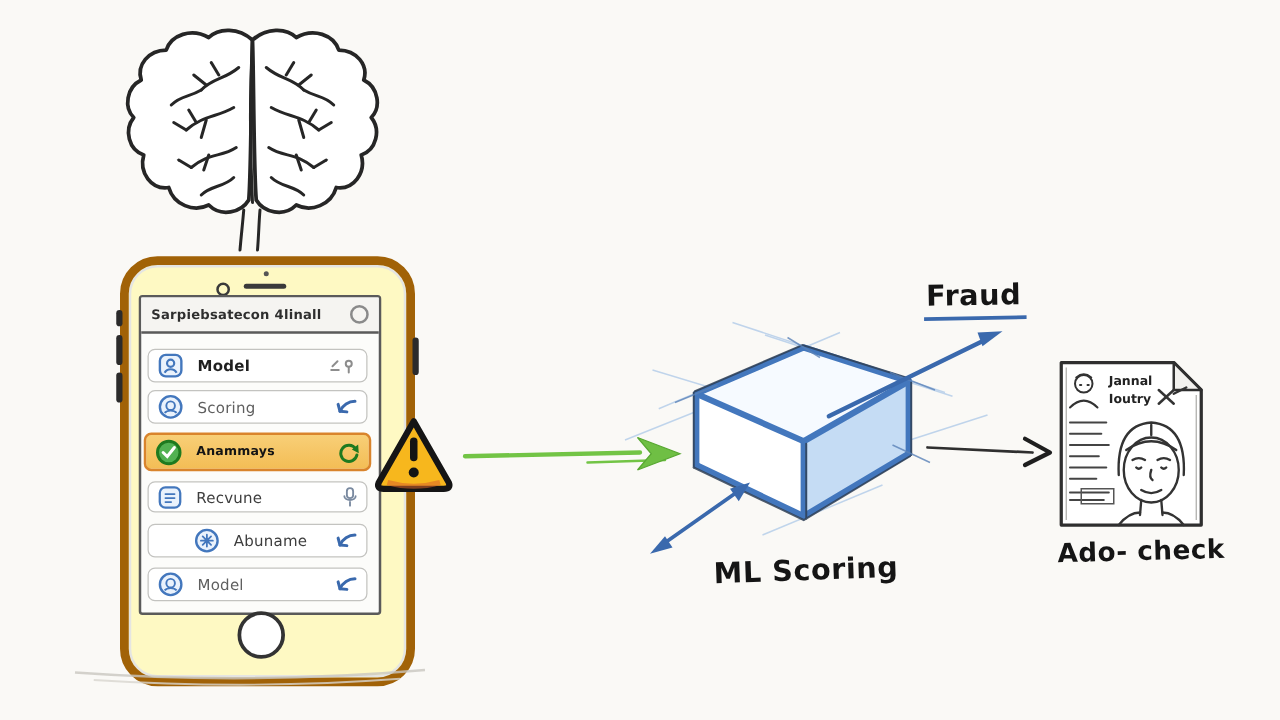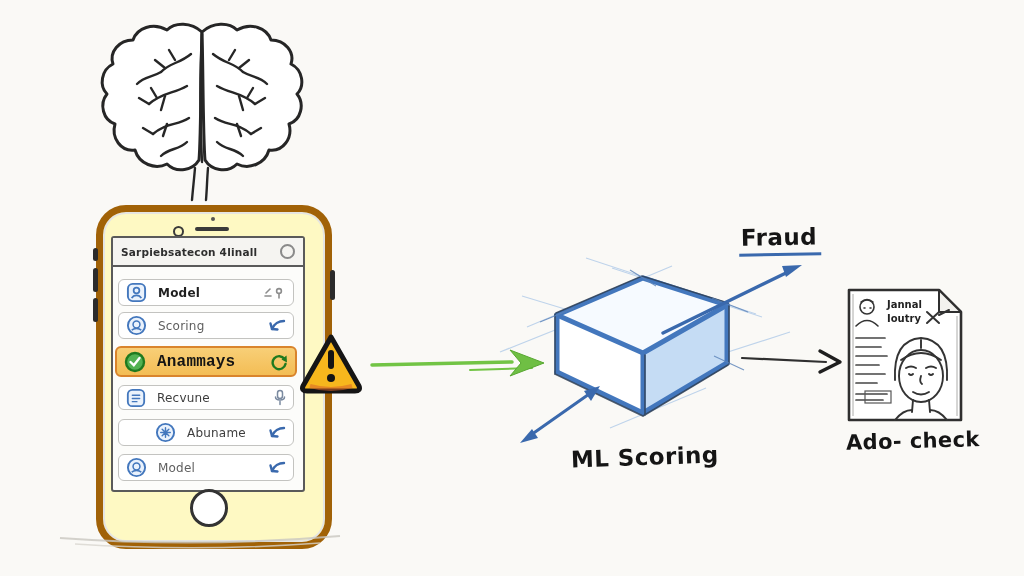--- a/index.html
+++ b/index.html
@@ -21,21 +21,21 @@
   .p-header{position:absolute;left:0;top:0;width:100%;height:29px;border-bottom:2px solid #5a5a5a;
             background:#f5f4f1;display:flex;align-items:center;box-sizing:border-box;padding:0 8px;}
   .p-header .title{font-size:10.5px;font-weight:700;color:#2e2e2e;letter-spacing:.2px;}
   .hdr-circle{margin-left:auto;width:11px;height:11px;border:2px solid #8a8a8a;border-radius:50%;}
   .row{position:absolute;left:5px;width:176px;display:flex;align-items:center;gap:11px;
        padding:0 7px;border:1.5px solid #c3c3c0;border-radius:6px;background:#ffffff;box-sizing:border-box;}
   .row .lbl{font-size:12px;color:#5f5f5f;letter-spacing:.2px;}
   .row .trail{margin-left:auto;display:flex;align-items:center;}
   .row.hl{left:2px;width:182px;background:linear-gradient(180deg,#f8cf77,#f3bd55);
           border:2.5px solid #d9842c;}
-  .row.hl .lbl{font-size:16px;font-weight:700;color:#141414;font-family:Liberation Mono, monospace;}
+  .row.hl .lbl{font-size:10px;font-weight:700;color:#141414;}
   .lbl.dark{color:#1f1f1f;font-weight:700;}
   .lbl.mid{color:#3d3d3d;font-weight:500;}
   .home-btn{position:absolute;left:87px;top:277px;width:32px;height:32px;border:3px solid #333;
             border-radius:50%;background:#fff;}
 
   
   .hand{position:absolute;color:#151515;font-weight:700;letter-spacing:.4px;}
   .fraud{left:739px;top:224px;font-size:23px;border-bottom:3px solid #3a69ad;
          padding:0 4px 3px 2px;transform:rotate(-1deg);}
   .mlscoring{left:571px;top:444px;font-size:23px;transform:rotate(-2deg);}

